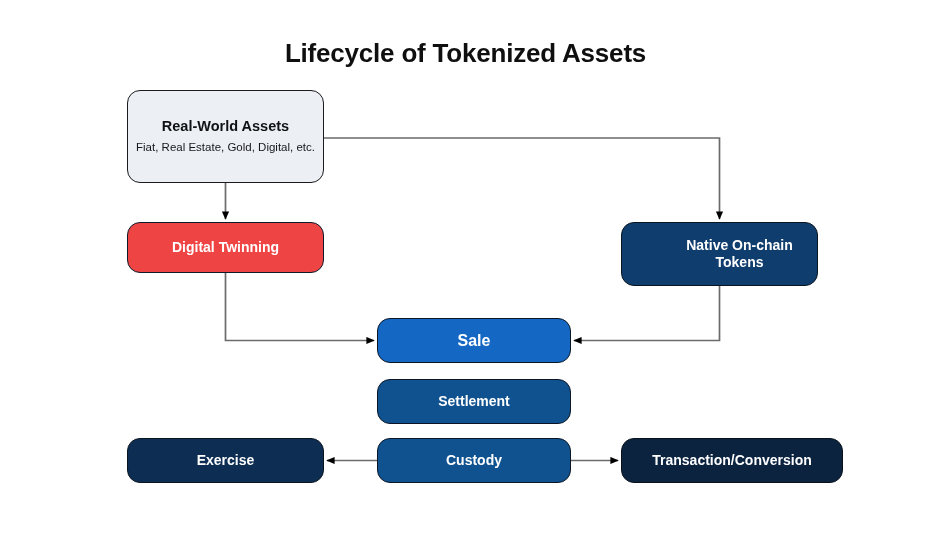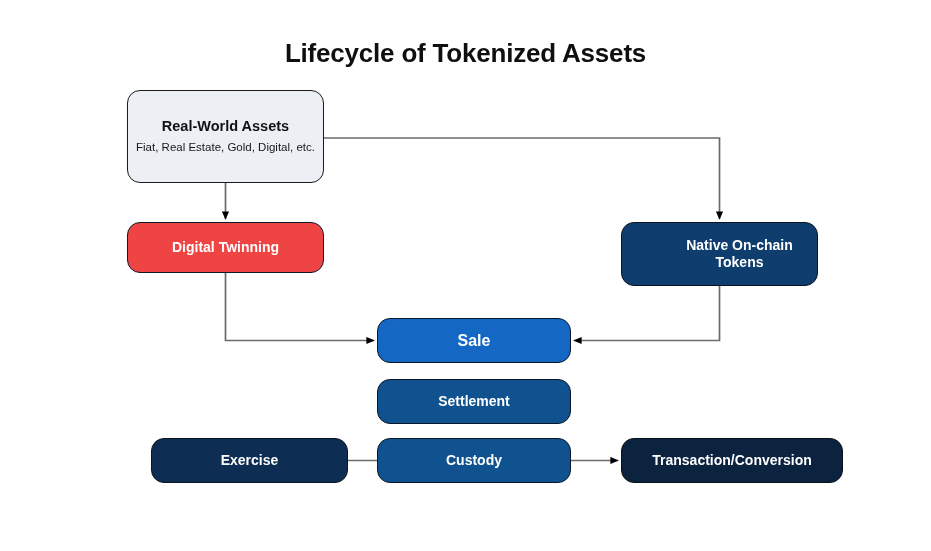--- a/index.html
+++ b/index.html
@@ -98,21 +98,20 @@
     border: 1.4px solid #0b1726;
     color: #ffffff;
   }
   #node-custody .main-label { font-size: 14px; }
 
   #node-exercise {
     left: 127px; top: 438px; width: 197px; height: 45px;
     background: #0d2d52;
     border: 1.4px solid #0a1520;
     color: #ffffff;
-    margin-left: 24px;
   }
   #node-exercise .main-label { font-size: 14px; }
 
   #node-transaction {
     left: 621px; top: 438px; width: 222px; height: 45px;
     background: #0c2340;
     border: 1.4px solid #0a1118;
     color: #ffffff;
   }
   #node-transaction .main-label { font-size: 14px; text-align: center; }

